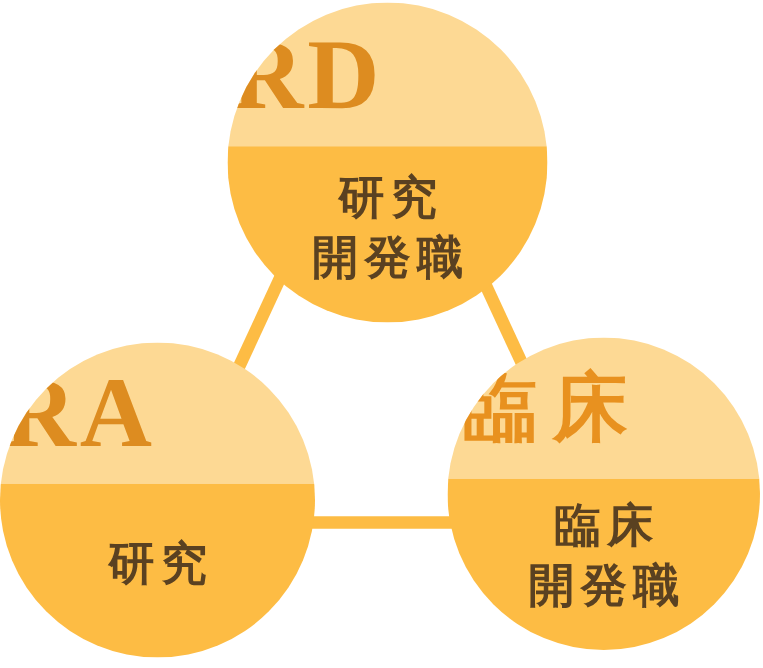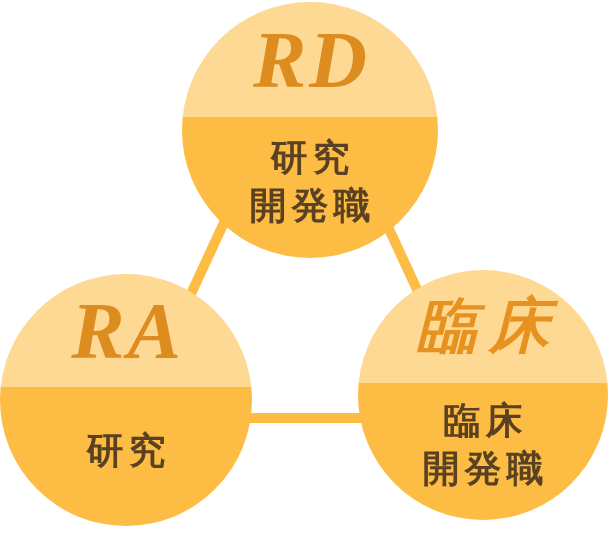--- a/index.html
+++ b/index.html
@@ -39,22 +39,21 @@
     flex-direction: column;
   }
   .circle-rd { left: 182px; top: 2px;   width: 256px; height: 256px; }
   .circle-ra { left: 0px;   top: 274px; width: 252px; height: 252px; }
   .circle-rinsho { left: 358px; top: 270px; width: 250px; height: 250px; }
   .seg-top {
     height: 45%;
     background: var(--segment-top);
     display: flex;
     align-items: center;
-    justify-content: center;
-    font-style: italic;
+    justify-content: flex-start;
   }
   .seg-bottom {
     height: 55%;
     background: var(--segment-bottom);
     display: flex;
     flex-direction: column;
     align-items: center;
     justify-content: center;
     padding-bottom: 12px;
   }

